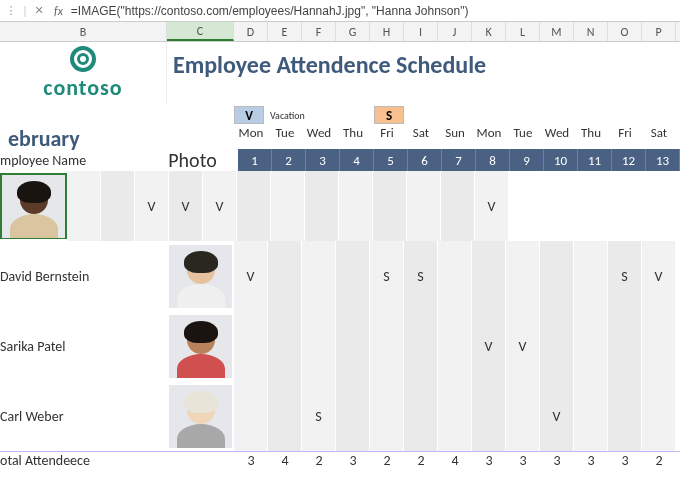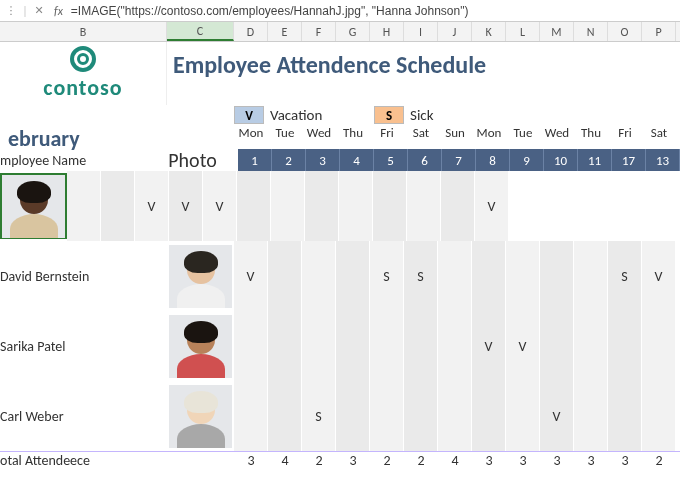--- a/index.html
+++ b/index.html
@@ -25,21 +25,21 @@
   .brand-logo { width: 26px; height: 26px; border: 4px solid #1f8a7a; border-radius: 50%; margin-bottom: 2px; position: relative; }
   .brand-logo::after { content: ""; position: absolute; inset: 3px; border: 3px solid #1f8a7a; border-radius: 50%; }
   .brand-name { color: #1f8a7a; font-weight: bold; font-size: 22px; letter-spacing: 1px; }
   .title-text { flex: 1; font-size: 24px; font-weight: bold; color: #3f5a7a; padding: 8px 0 0 6px; }
 
   .legend-row { display: flex; height: 20px; align-items: center; }
   .legend-spacer { width: 234px; }
   .legend-badge { width: 30px; height: 18px; display: flex; align-items: center; justify-content: center; font-weight: bold; font-size: 13px; border: 1px solid #bbb; }
   .bg-vac { background: #b8cce4; }
   .bg-sick { background: #f9c08f; }
-  .legend-label { padding-left: 6px; color: #333; width: 110px; font-size: 15px; }
+  .legend-label { padding-left: 6px; color: #333; width: 110px; font-size: 10px; }
 
   .month-row { display: flex; height: 24px; }
   .month-cell { width: 167px; font-size: 22px; font-weight: bold; color: #3f5a7a; padding-left: 8px; }
   .photo-head-spacer { width: 67px; }
   .day-head { width: 34px; text-align: center; font-size: 13px; color: #333; }
 
   .header-row { display: flex; height: 22px; align-items: center; gap: 16px; }
   .emp-head { width: 167px; color: #333; font-size: 14px; }
   .photo-head { width: 67px; text-align: center; color: #333; font-size: 20px; }
   .date-head { width: 34px; height: 22px; background: #4a6184; color: #fff; border-right: 1px solid #6b82a5; display: flex; align-items: center; justify-content: center; font-size: 13px; }
@@ -97,21 +97,20 @@
       <div class="brand-name">contoso</div>
     </div>
     <div class="title-text">Employee Attendence Schedule</div>
   </div>
 
   <div class="legend-row">
     <div class="legend-spacer"></div>
     <div class="legend-badge bg-vac">V</div>
     <div class="legend-label">Vacation</div>
     <div class="legend-badge bg-sick">S</div>
-    <div class="legend-label">Sick</div>
   </div>
 
   <div class="month-row">
     <div class="month-cell">ebruary</div>
     <div class="photo-head-spacer"></div>
     <div id="day-heads" style="display:flex">
         <div class="day-head">Mon</div>
         <div class="day-head">Tue</div>
         <div class="day-head">Wed</div>
         <div class="day-head">Thu</div>
@@ -135,21 +134,21 @@
         <div class="date-head">2</div>
         <div class="date-head">3</div>
         <div class="date-head">4</div>
         <div class="date-head">5</div>
         <div class="date-head">6</div>
         <div class="date-head">7</div>
         <div class="date-head">8</div>
         <div class="date-head">9</div>
         <div class="date-head">10</div>
         <div class="date-head">11</div>
-        <div class="date-head">17</div>
+        <div class="date-head">12</div>
         <div class="date-head">13</div>
       </div>
   </div>
 
   <div id="data-rows">
       <div class="data-row">
         <div class="photo-cell selected">
           <div class="avatar" style="--skin: #5a3a28; --hair: #1a1410; --shirt: #d9c5a0;">
             <div class="hair"></div>
           </div>

